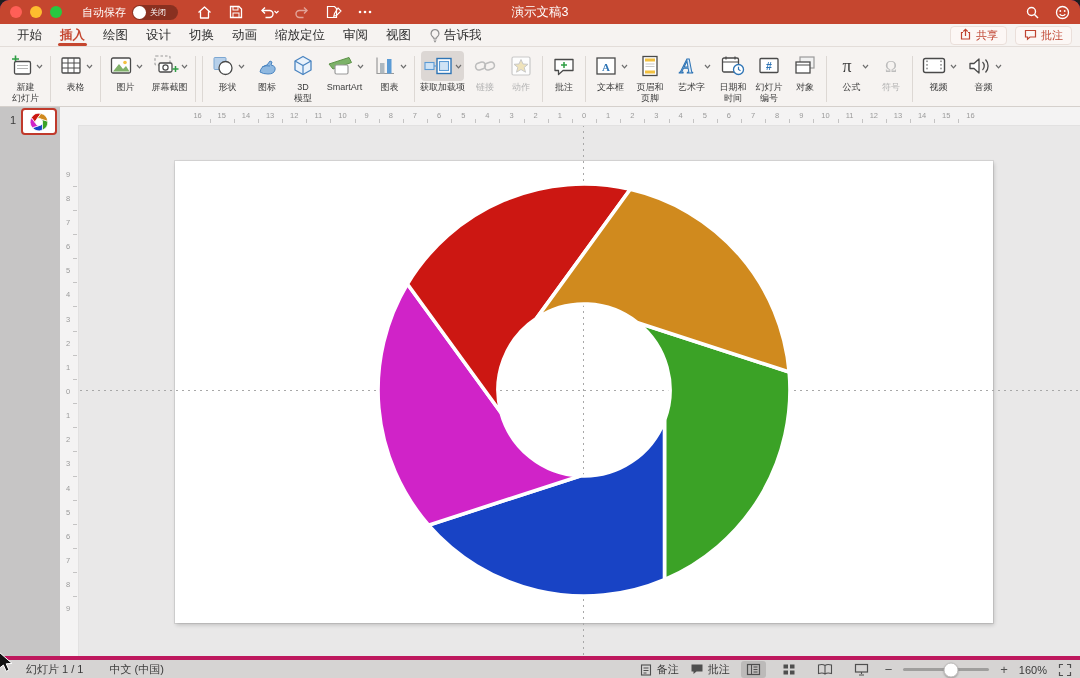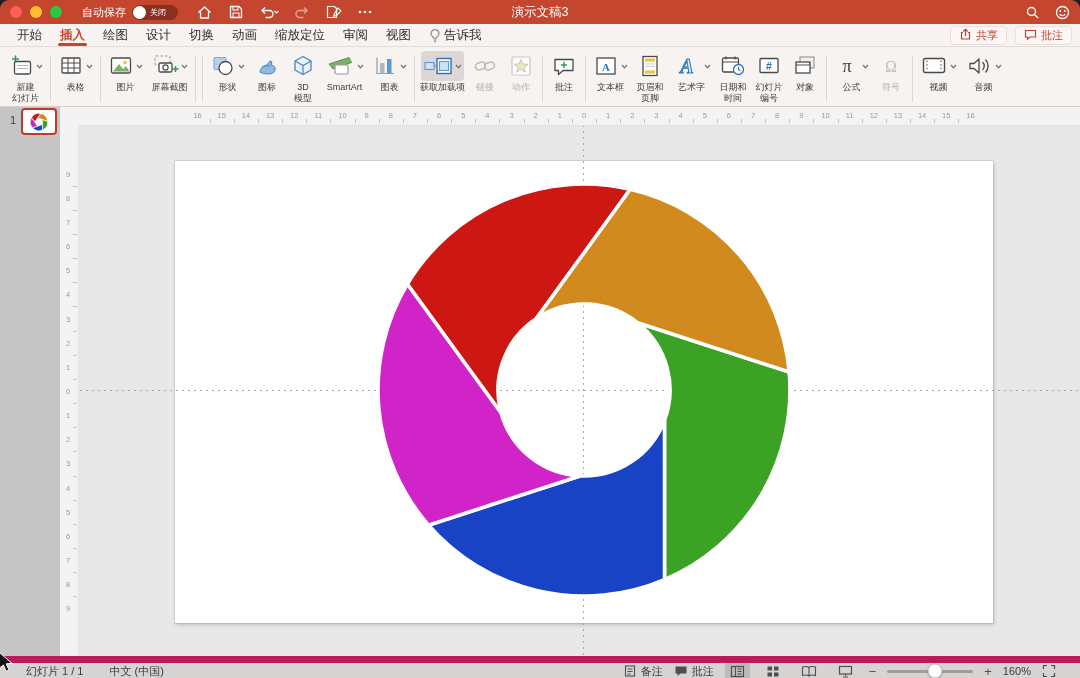--- a/index.html
+++ b/index.html
@@ -43,23 +43,23 @@
   .thumb-box{position:absolute;left:21px;top:1px;width:32px;height:23px;background:#fff;border:2px solid #c0392b;border-radius:4px;display:flex;align-items:center;justify-content:center;}
   .hruler{position:absolute;left:60px;right:0;top:0;height:18px;background:#f4f3f3;border-bottom:1px solid #e2e1e1;z-index:3;}
   .vruler{position:absolute;left:60px;top:18px;bottom:0;width:18px;background:#f4f3f3;border-right:1px solid #e2e1e1;z-index:3;}
   .rlabel{position:absolute;font-size:7.5px;color:#9a9a9a;}
   .rtick{position:absolute;background:#c4c3c3;}
   .slide{position:absolute;left:175px;top:54px;width:818px;height:462px;background:#fff;box-shadow:0 0 0 1px rgba(0,0,0,.08),1px 2px 4px rgba(0,0,0,.18);z-index:1;}
   .guide-h{position:absolute;left:80px;right:0;top:283px;height:1px;z-index:2;background-image:repeating-linear-gradient(90deg,#a8a8a8 0 2px,transparent 2px 6px);}
   .guide-v{position:absolute;left:583px;top:18px;bottom:0;width:1px;z-index:2;background-image:repeating-linear-gradient(180deg,#a8a8a8 0 2px,transparent 2px 6px);}
   #pinwheel{position:absolute;left:372px;top:71px;z-index:3;}
   
-  .statusbar{position:relative;height:23px;background:#d6d4d3;border-top:7px solid #be185d;display:flex;align-items:center;font-size:11px;color:#3a3a3a;box-sizing:border-box;}
+  .statusbar{position:relative;height:23px;background:#d6d4d3;border-top:4px solid #be185d;display:flex;align-items:center;font-size:11px;color:#3a3a3a;box-sizing:border-box;}
   .sb-left{display:flex;gap:26px;margin-left:26px;}
-  .sb-right{margin-left:auto;display:flex;align-items:center;gap:11px;padding-right:24px;}
+  .sb-right{margin-left:auto;display:flex;align-items:center;gap:11px;padding-right:8px;}
   .sb-btn{display:flex;align-items:center;gap:4px;}
   .sb-view{display:flex;align-items:center;padding:2px 5px;border-radius:3px;}
   .sb-view.sel{background:#bcbab9;}
   .slider{position:relative;width:86px;height:3px;background:#9f9e9d;border-radius:2px;}
   .slider .knob{position:absolute;top:50%;left:55%;transform:translate(-50%,-50%);width:13px;height:13px;background:#fff;border:1px solid #bdbbba;border-radius:50%;box-shadow:0 1px 2px rgba(0,0,0,.25);}
   .zoom-sign{font-size:13px;color:#4f4f4f;line-height:1;}
   .cursor{position:absolute;left:-5px;top:651px;z-index:99;}
 </style>
 </head>
 <body>

